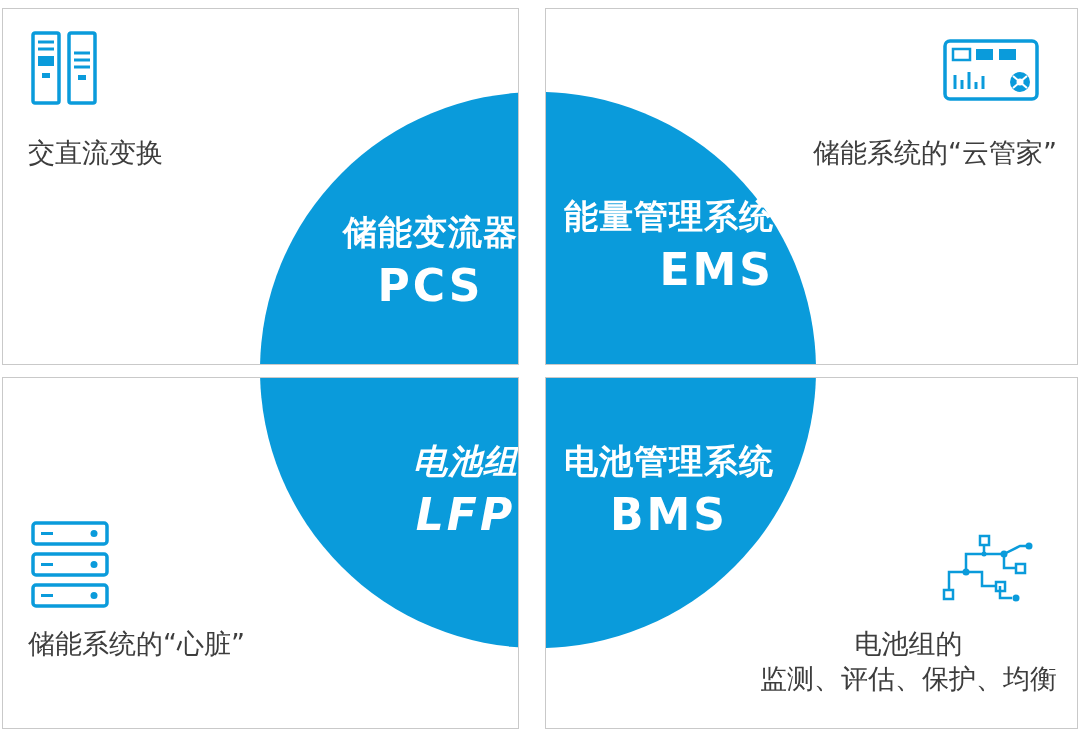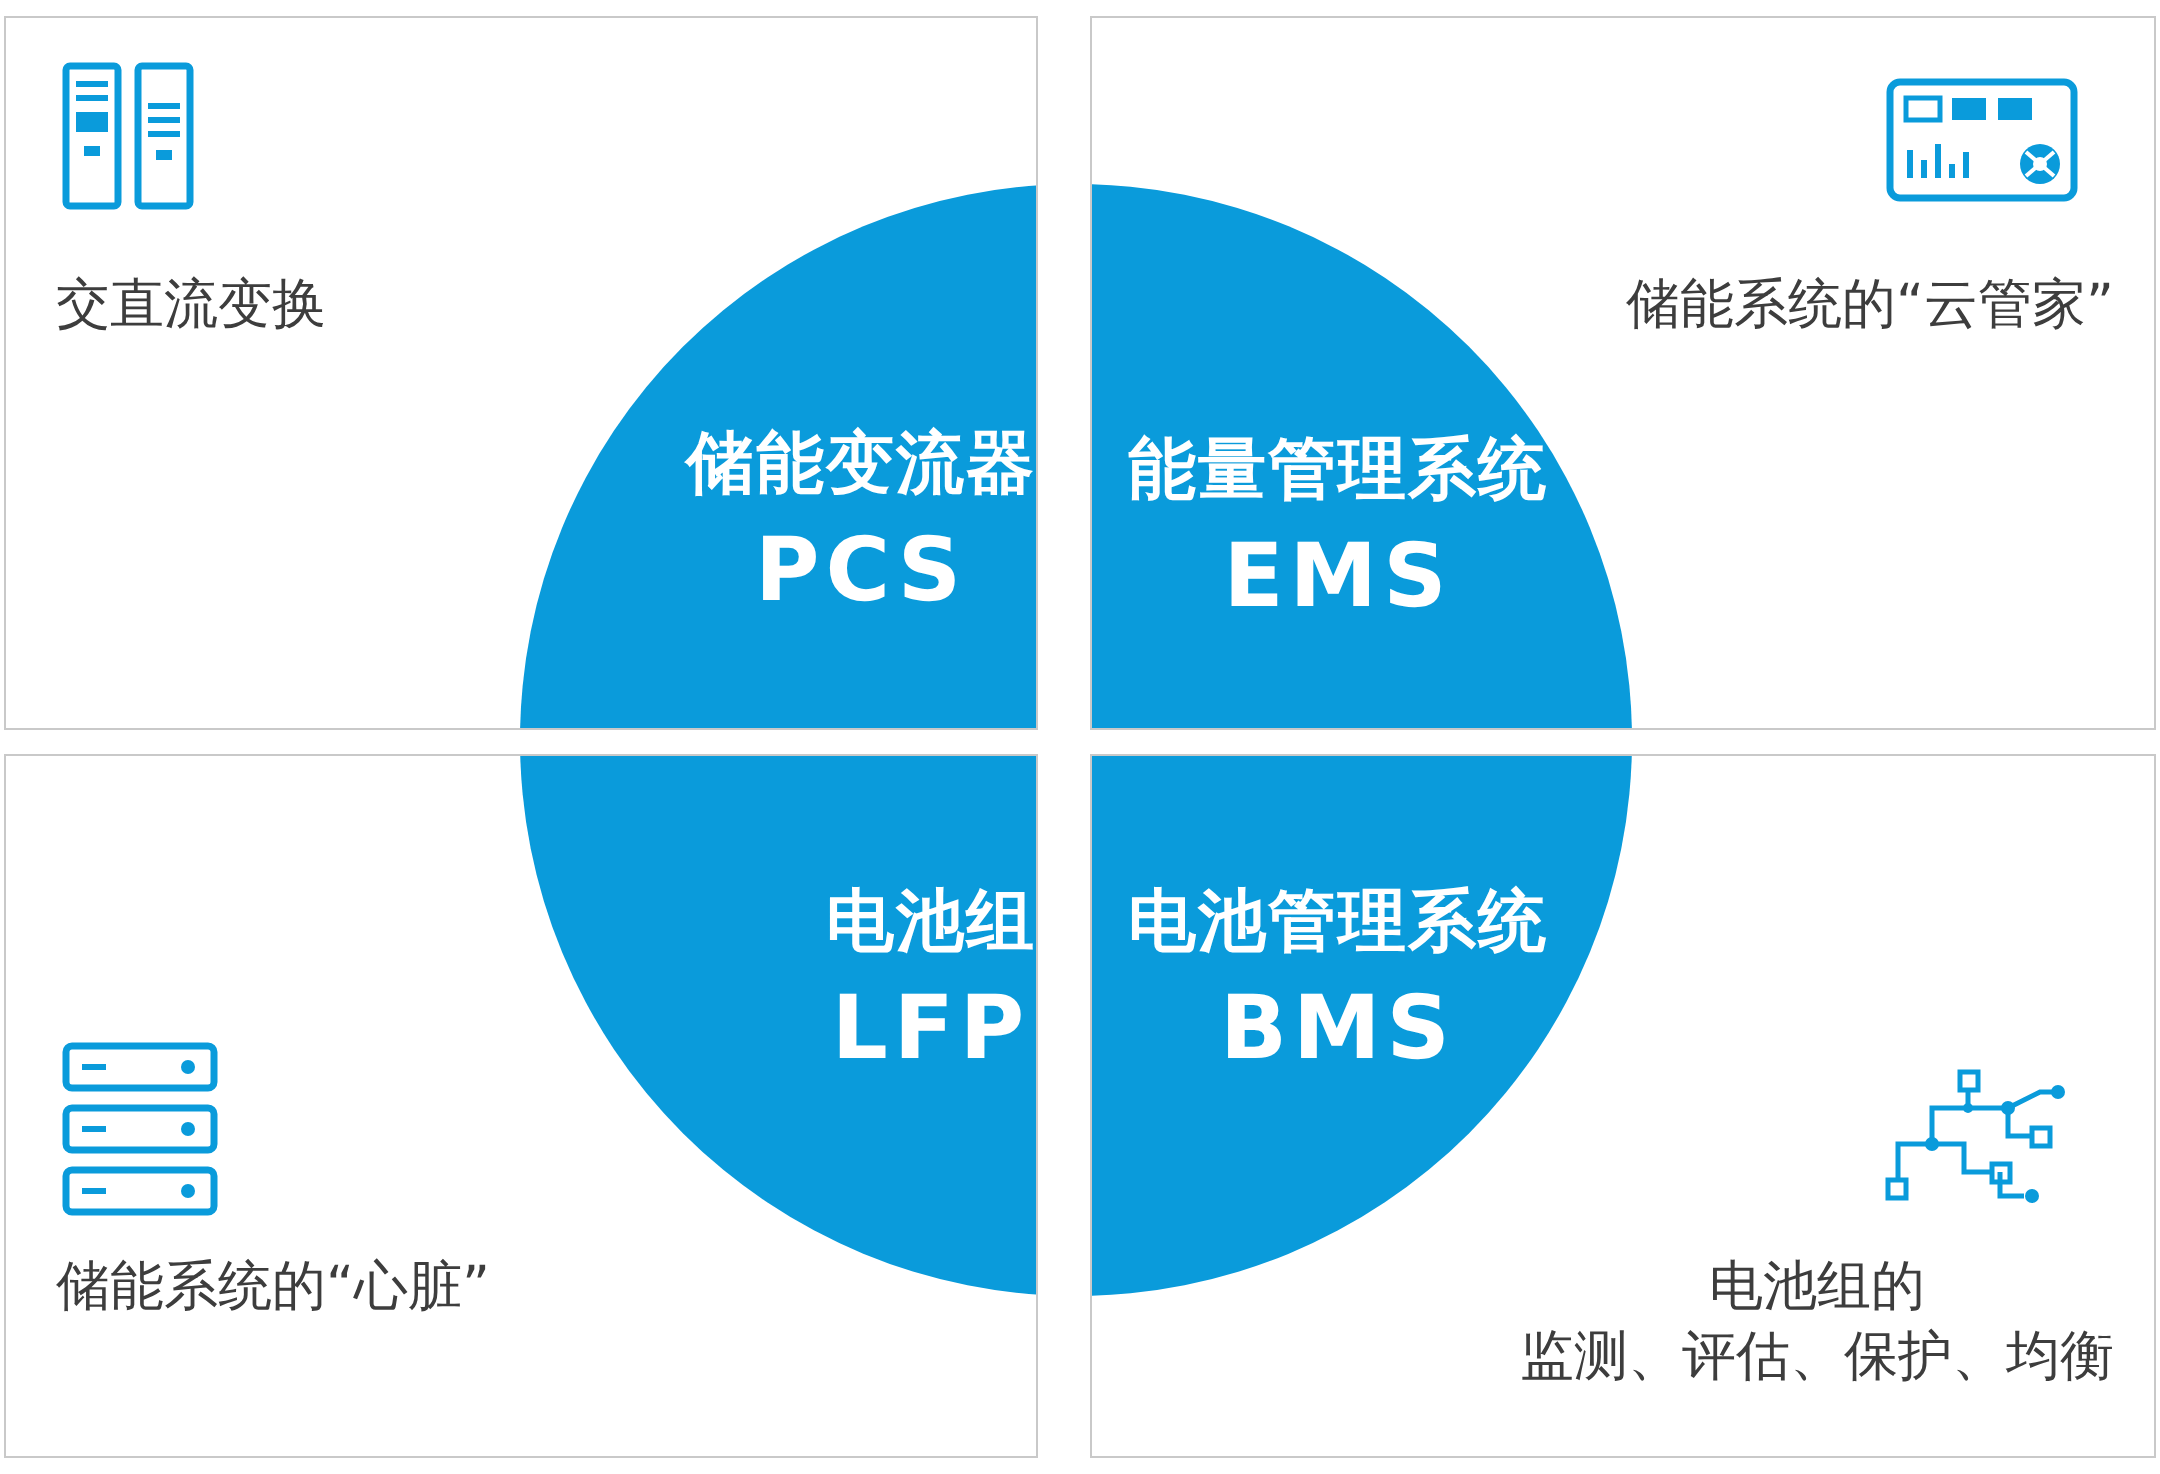--- a/index.html
+++ b/index.html
@@ -31,22 +31,22 @@
   .card-bl .circle-piece { left: 257px;  top: -286px; }
   .card-br .circle-piece { left: -286px; top: -286px; }
 
   .circle-label {
     position: absolute; color: #ffffff; font-weight: bold;
     text-align: center; white-space: nowrap;
   }
   .circle-title { font-size: 34px; line-height: 50px; letter-spacing: 1px; }
   .circle-abbr  { font-size: 44px; line-height: 58px; letter-spacing: 3px; }
   .card-tl .circle-label { right: 0px;  top: 198px; text-align: center; }
-  .card-tr .circle-label { left: 18px;  top: 201px; }
-  .card-bl .circle-label { right: 0px;  top: 58px;  }
+  .card-tr .circle-label { left: 18px;  top: 182px; text-align: right; }
+  .card-bl .circle-label { right: 0px;  top: 58px; font-style: italic;  }
   .card-br .circle-label { left: 18px;  top: 58px;  }
 
   .desc {
     position: absolute; color: var(--description-text, #3d3d3d);
     font-size: 27px; line-height: 35px; white-space: nowrap;
   }
   .card-tl .desc { left: 25px;  top: 126px; text-align: left;  }
   .card-tr .desc { right: 20px; top: 126px; text-align: center; }
   .card-bl .desc { left: 25px;  top: 248px; text-align: left;  }
   .card-br .desc { right: 20px; top: 248px; text-align: center; }

